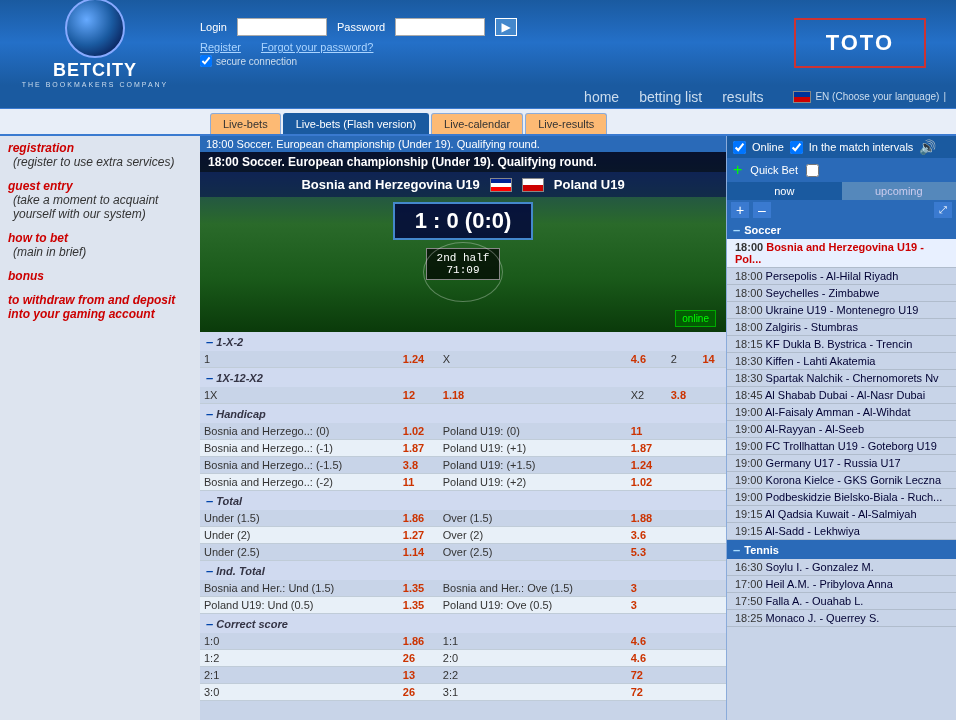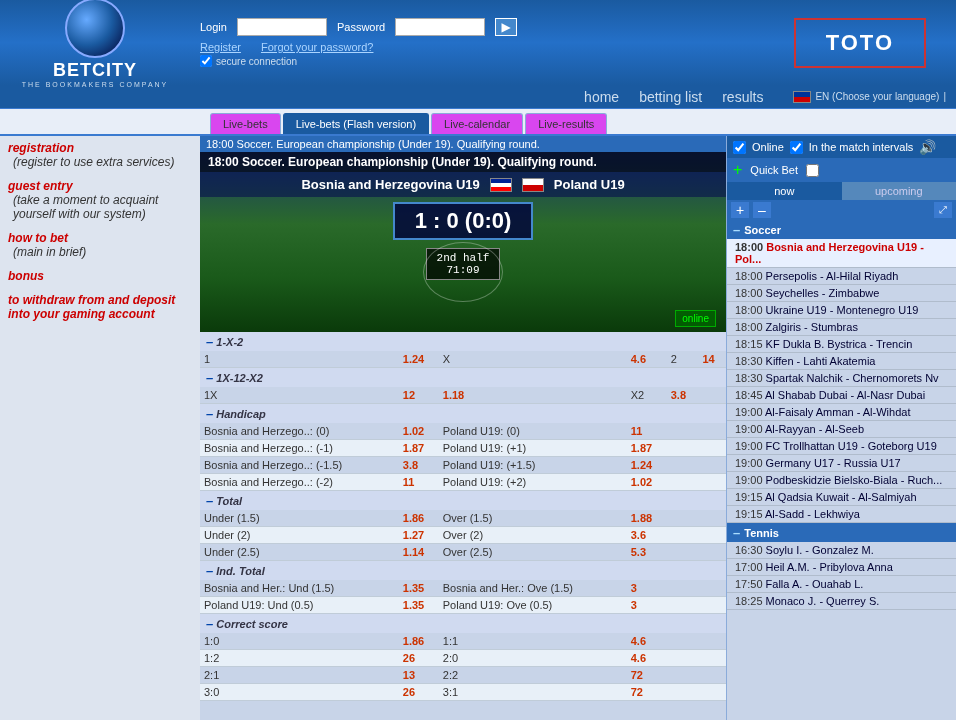--- a/index.html
+++ b/index.html
@@ -25,21 +25,21 @@
 
     
     #nav-bar { background: #1a5aa0; height: 24px; display: flex; align-items: center; justify-content: flex-end; padding-right: 10px; border-bottom: 1px solid #3a7ad0; }
     #nav-links { display: flex; gap: 20px; align-items: center; }
     .nav-link { color: #cde; font-size: 14px; cursor: pointer; text-decoration: none; }
     #lang-area { color: #cde; font-size: 10px; display: flex; align-items: center; gap: 4px; margin-left: 10px; }
     #flag { display: inline-block; width: 18px; height: 12px; background: linear-gradient(#003399 50%, #CC0000 50%); border: 1px solid #888; }
 
     
     #tabs-bar { background: #e8eef8; border-bottom: 2px solid #3a7ad0; padding: 4px 0 0 210px; display: flex; gap: 2px; }
-    .tab { padding: 4px 12px; background: #d946ef; border: 1px solid #8aabda; border-bottom: none; cursor: pointer; font-size: 11px; color: #333; border-radius: 3px 3px 0 0; }
+    .tab { padding: 4px 12px; background: #fdba74; border: 1px solid #8aabda; border-bottom: none; cursor: pointer; font-size: 11px; color: #333; border-radius: 3px 3px 0 0; }
     .tab.active { background: #1a5aa0; color: #fff; border-color: #1a5aa0; }
 
     
     #sidebar { width: 200px; background: #dde4ef; padding: 5px 8px; min-height: 600px; }
     .sidebar-section { margin-bottom: 10px; font-style: italic; }
     .sidebar-title { color: #cc0000; font-weight: bold; font-size: 12px; cursor: pointer; }
     .sidebar-subtitle { color: #333; font-size: 12px; margin-left: 5px; margin-bottom: 4px; }
 
     
     #center { flex: 1; background: #c8d4e8; }
@@ -448,20 +448,24 @@
       <div class="match-item">
         <span class="match-time">19:00 </span>
         <span class="match-name">FC Trollhattan U19 - Goteborg U19</span>
       </div>
       <div class="match-item">
         <span class="match-time">19:00 </span>
         <span class="match-name">Germany U17 - Russia U17</span>
       </div>
       <div class="match-item">
         <span class="match-time">19:00 </span>
+        <span class="match-name">Korona Kielce - GKS Gornik Leczna</span>
+      </div>
+      <div class="match-item">
+        <span class="match-time">19:00 </span>
         <span class="match-name">Podbeskidzie Bielsko-Biala - Ruch...</span>
       </div>
       <div class="match-item">
         <span class="match-time">19:15 </span>
         <span class="match-name">Al Qadsia Kuwait - Al-Salmiyah</span>
       </div>
       <div class="match-item">
         <span class="match-time">19:15 </span>
         <span class="match-name">Al-Sadd - Lekhwiya</span>
       </div>

